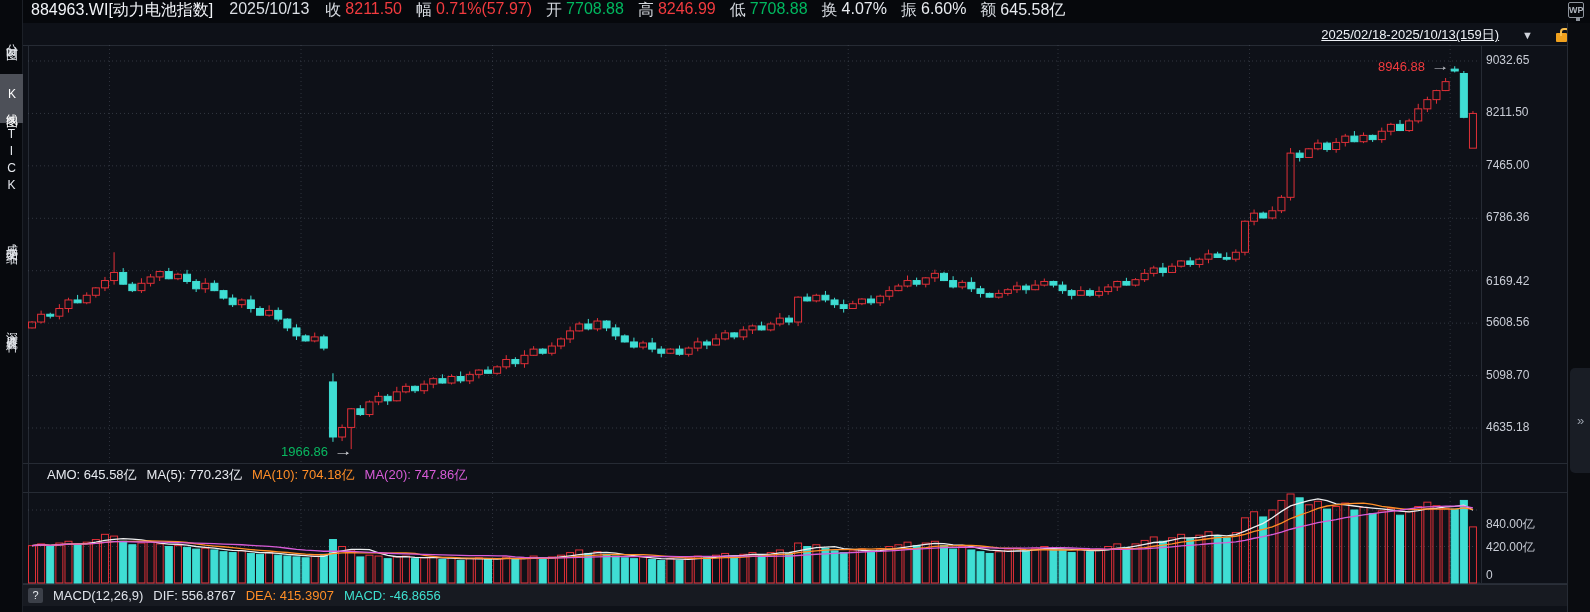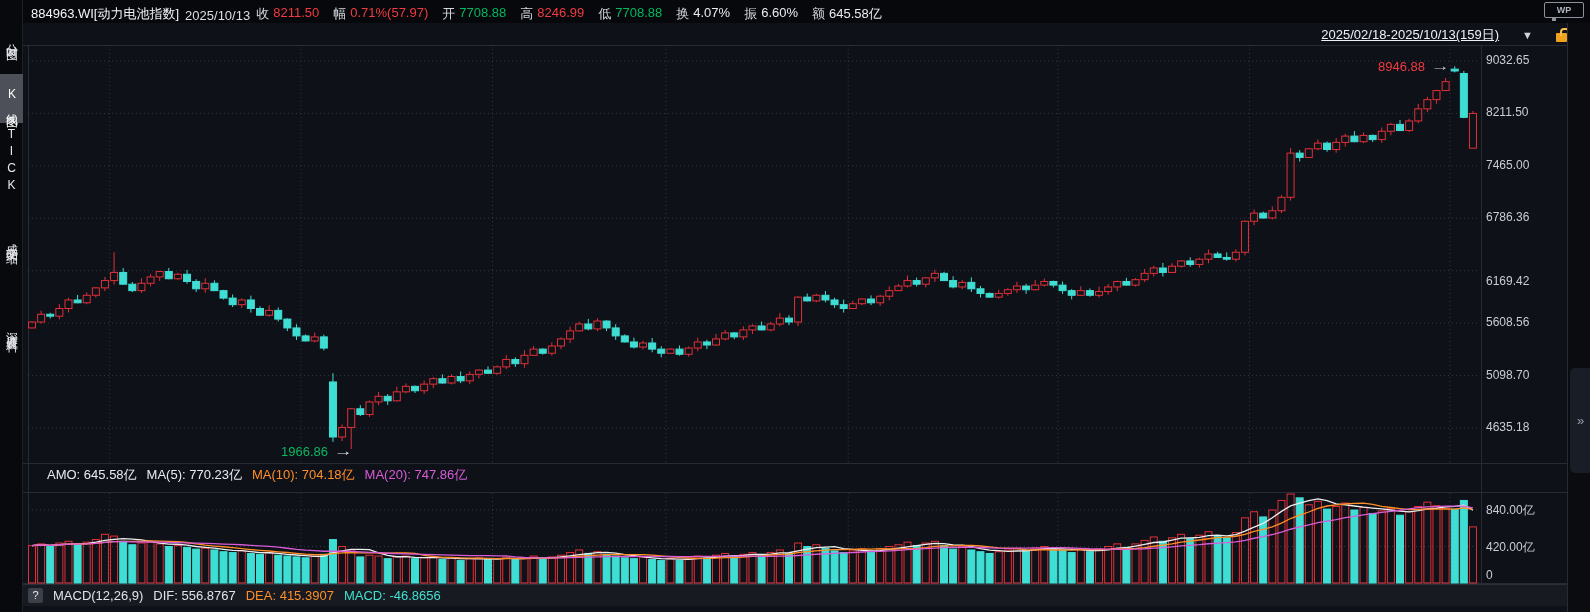--- a/index.html
+++ b/index.html
@@ -2,25 +2,25 @@
 <html><head>
 <meta charset="utf-8">
 <style>
   * { margin:0; padding:0; box-sizing:border-box; }
   html,body { background:#000; }
   body { font-family:"Liberation Sans","DejaVu Sans",sans-serif; }
   #screen { position:relative; width:1590px; height:612px; background:#0e1118; overflow:hidden; }
 
   
   #topbar { position:absolute; left:23px; top:0; width:1567px; height:23px; background:#06080c;
-            display:flex; align-items:flex-end; gap:6px; padding-left:8px; font-size:13px; color:#dcdfe5; }
+            display:flex; align-items:flex-start; gap:16px; padding-left:8px; font-size:16px; color:#dcdfe5; }
   .tb-sym { color:#f2f4f8; }
   .tb-field { display:flex; gap:4px; }
   .tb-field .lbl { color:#d4d8de; }
-  #wp-icon { position:absolute; right:6px; top:2px; width:40px; height:16px; border:1px solid #8d939c;
+  #wp-icon { position:absolute; right:6px; top:2px; width:16px; height:16px; border:1px solid #8d939c;
              border-radius:2px; color:#aeb4bd; font-size:9px; font-weight:bold; text-align:center; line-height:14px; }
   #wp-icon:after { content:""; position:absolute; left:7px; bottom:-4px; width:4px; height:3px; background:#8d939c; }
 
   
   #sidebar { position:absolute; left:0; top:0; width:23px; height:612px; background:#07090d; border-right:1px solid #1c2027; }
   .side-item { position:absolute; left:0; width:23px; writing-mode:vertical-rl; text-orientation:upright;
                color:#e6e9ee; font-size:12px; letter-spacing:3px; text-align:center; cursor:pointer;
                display:flex; align-items:center; justify-content:center; }
   .side-item.sel { background:#4d5058; color:#ffffff; }
 
@@ -832,16 +832,16 @@
   </div>
 
 <div class="axis-label" style="top: 53px;">9032.65</div>
     <div class="axis-label" style="top: 105.429px;">8211.50</div>
     <div class="axis-label" style="top: 157.857px;">7465.00</div>
     <div class="axis-label" style="top: 210.286px;">6786.36</div>
     <div class="axis-label" style="top: 262.714px; margin-top: 11px;">6169.42</div>
     <div class="axis-label" style="top: 315.143px;">5608.56</div>
     <div class="axis-label" style="top: 367.571px;">5098.70</div>
     <div class="axis-label" style="top: 420px;">4635.18</div>
-    <div class="axis-label" style="top: 502px;">840.00亿</div>
+    <div class="axis-label" style="top: 516px;">840.00亿</div>
     <div class="axis-label" style="top: 538.5px;">420.00亿</div>
     <div class="axis-label" style="top: 568px;">0</div>
   </div>
 
 </body></html>

